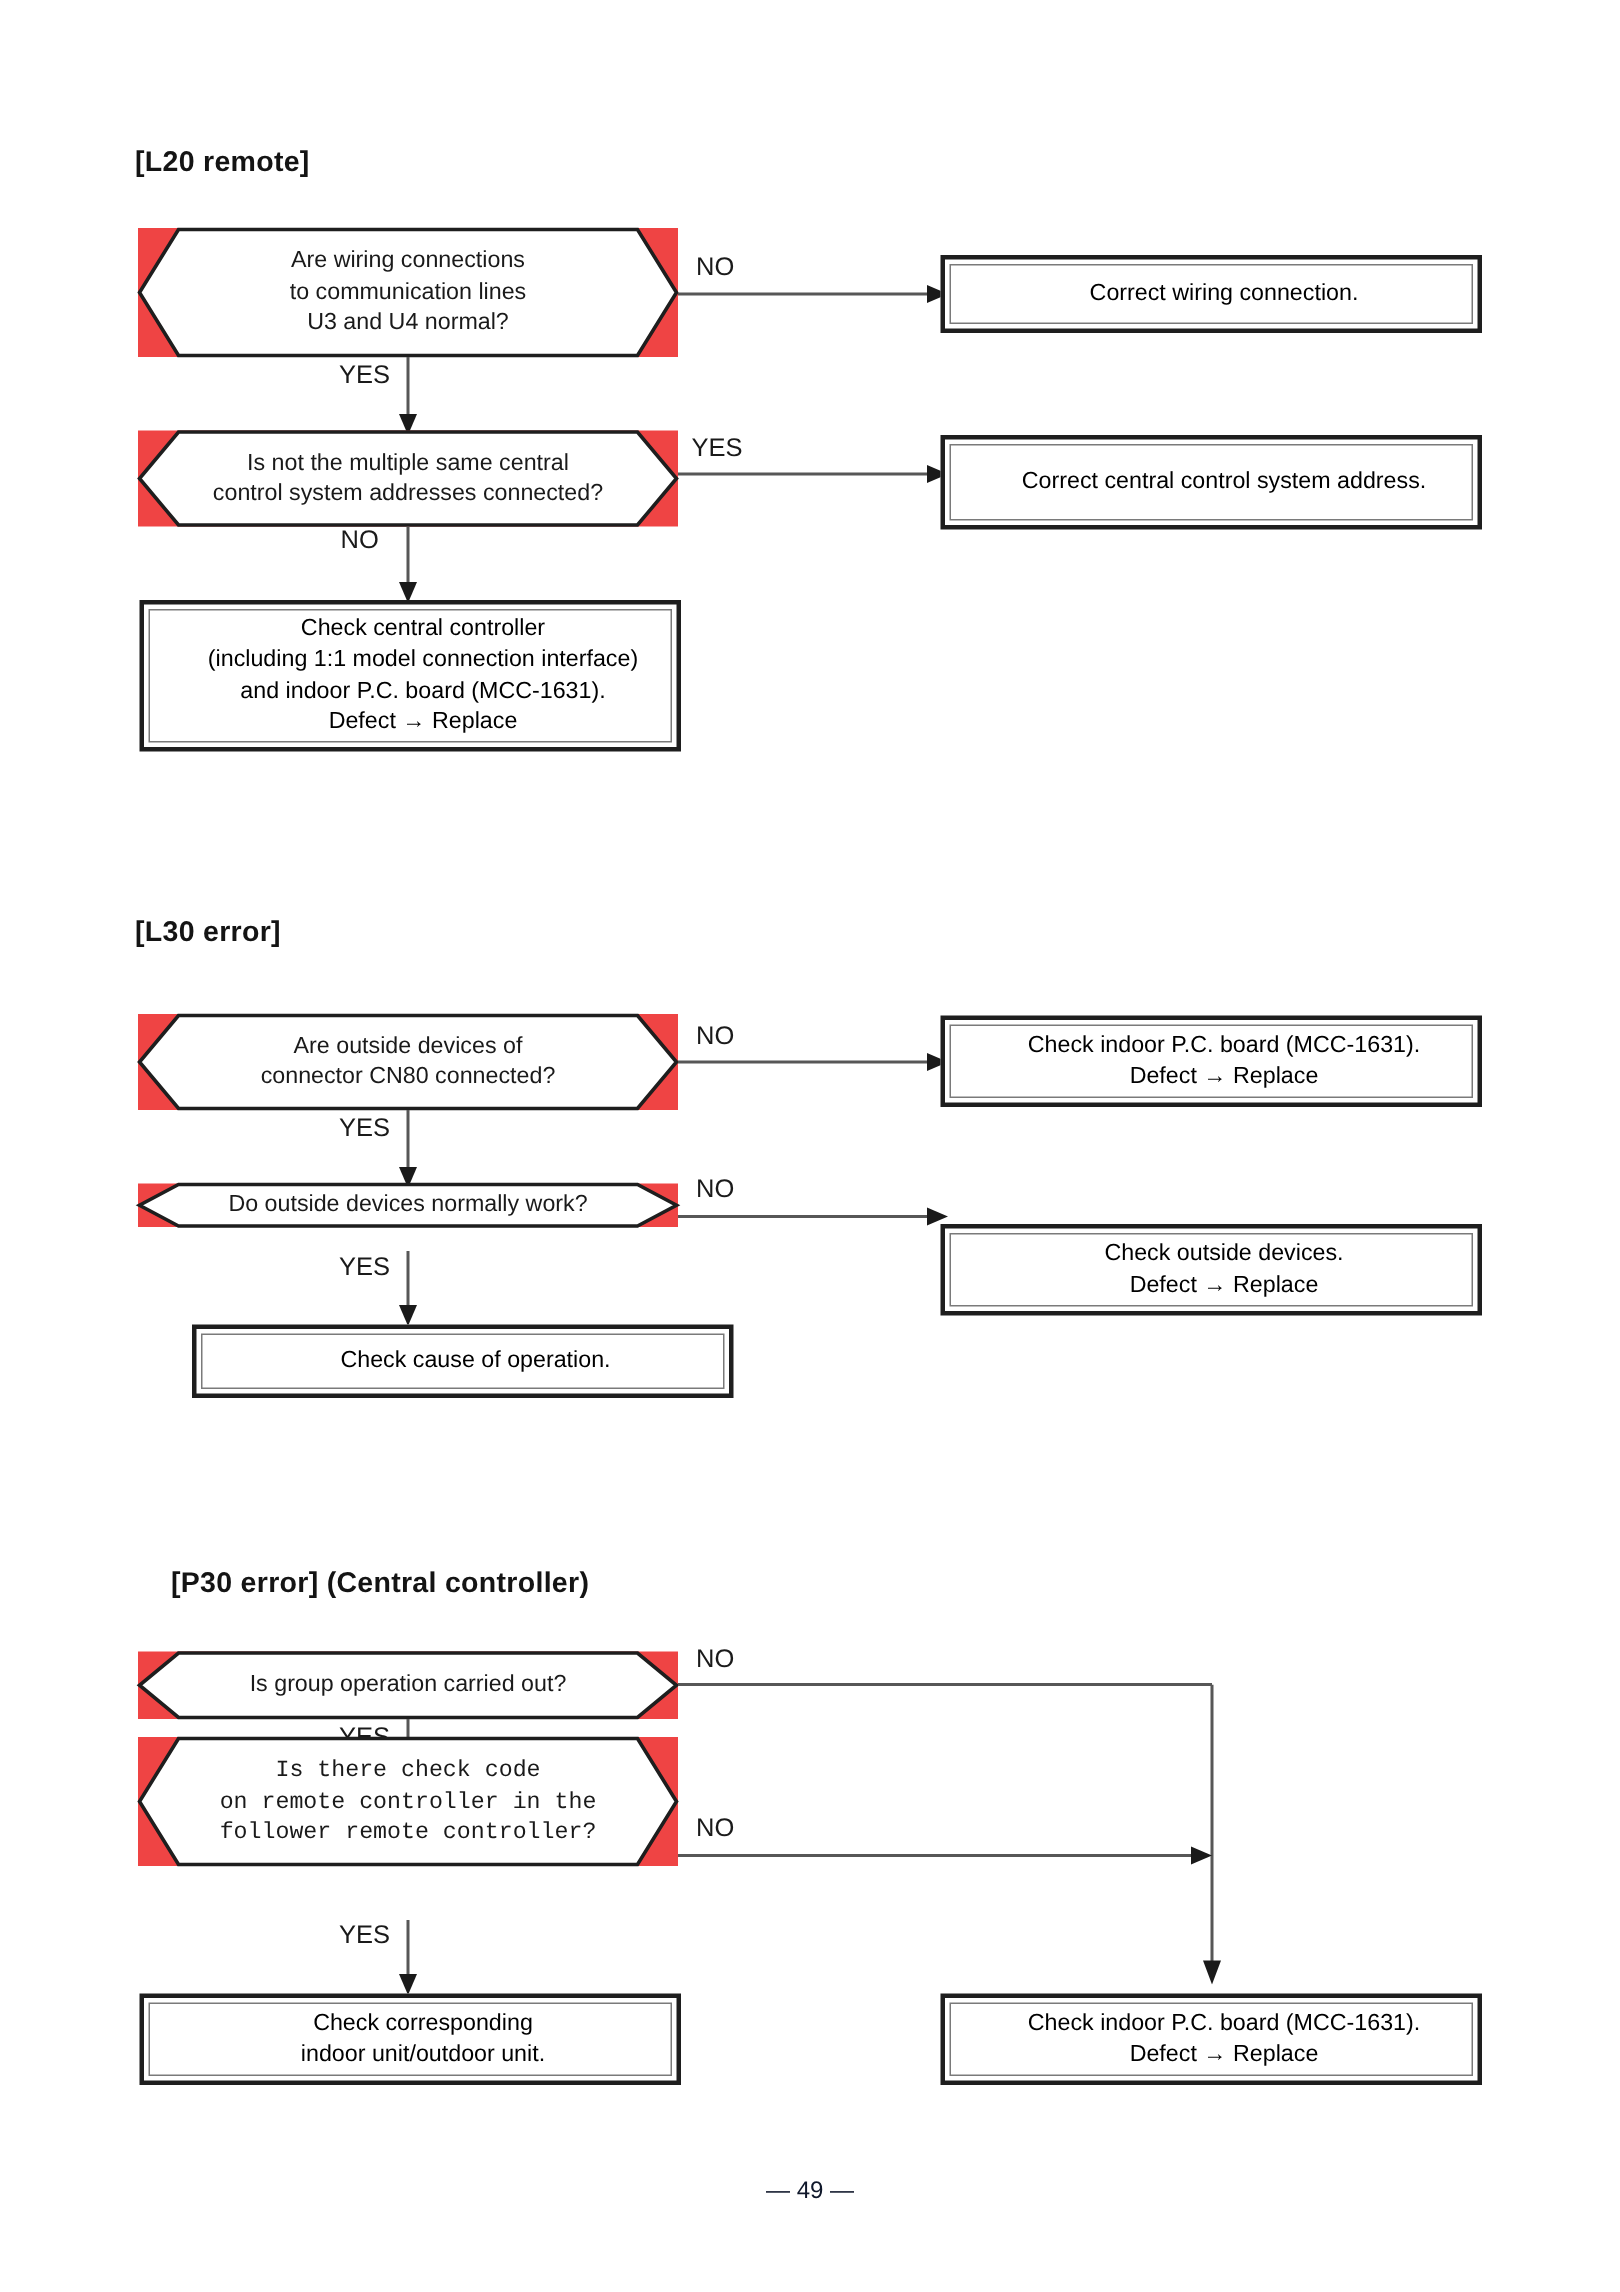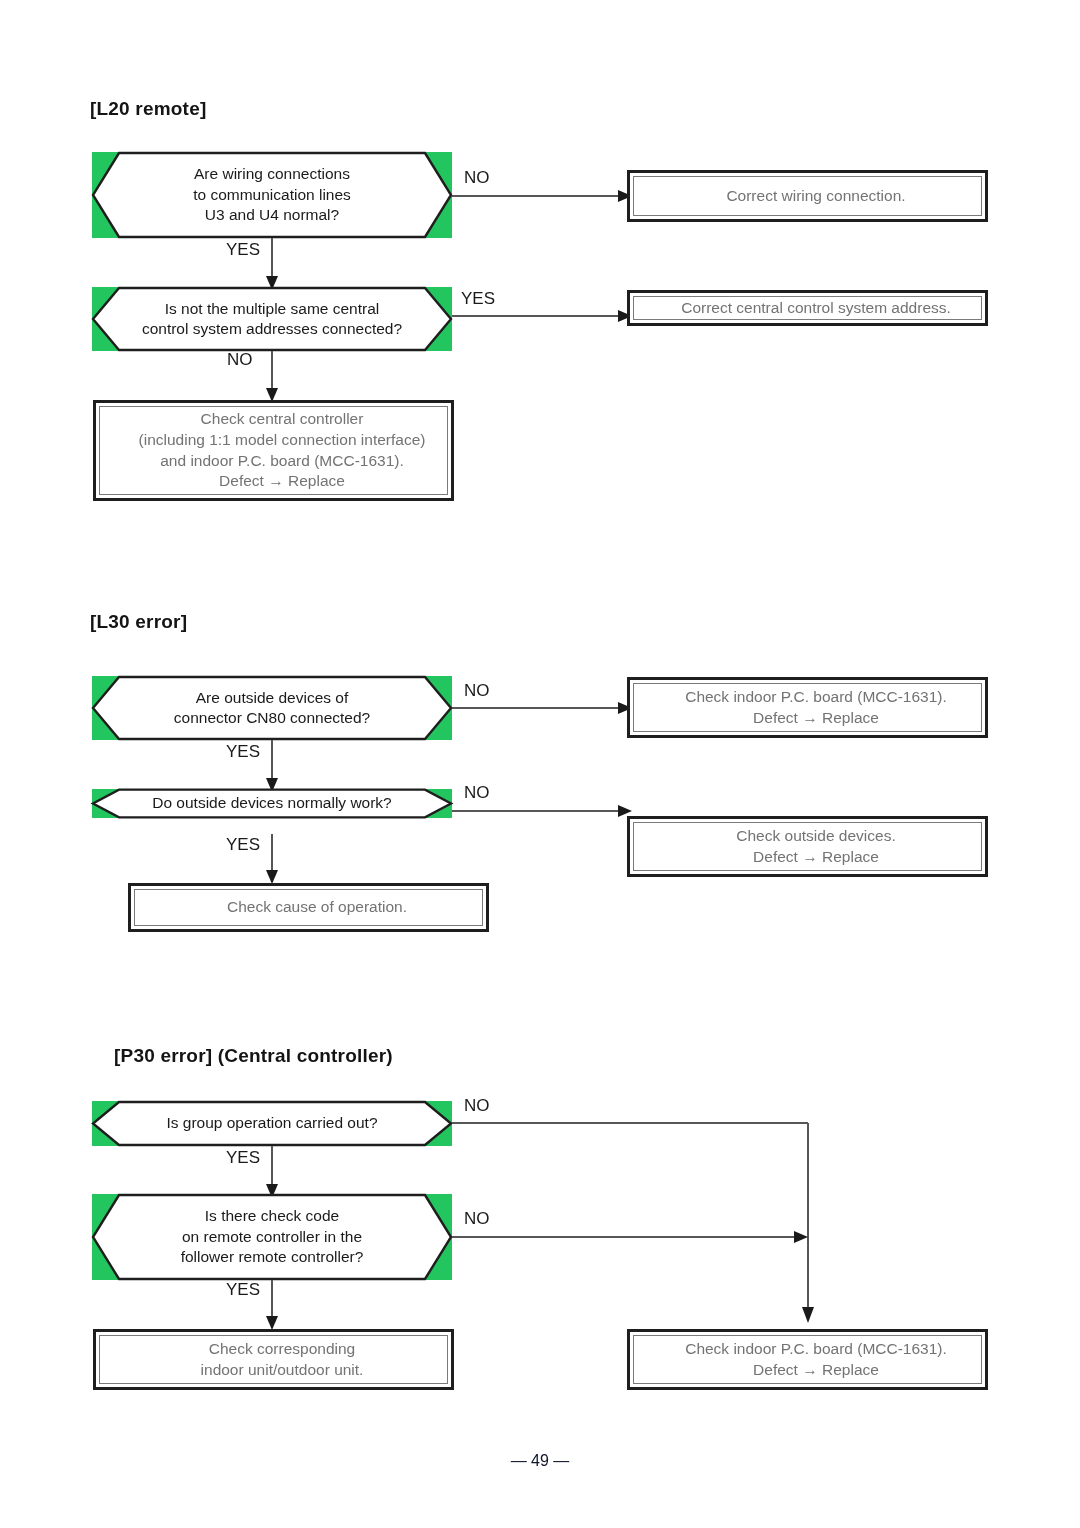--- a/index.html
+++ b/index.html
@@ -28,21 +28,21 @@
     font-weight: bold;
     letter-spacing: 0.2px;
     white-space: nowrap;
     color: #141414;
   }
 
   
   .hex {
     position: absolute;
     box-sizing: border-box;
-    background: #22c55e;
+    background: #ef4444;
     display: flex;
     align-items: center;
     justify-content: center;
     text-align: center;
     font-size: 15.5px;
     line-height: 1.32;
     color: #1a1a1a;
   }
   .hex svg {
     position: absolute;
@@ -70,21 +70,21 @@
     box-sizing: border-box;
     width: 100%;
     height: 100%;
     border: 1px solid #7a7a7a;
     display: flex;
     align-items: center;
     justify-content: center;
     text-align: center;
     font-size: 15.5px;
     line-height: 1.34;
-    color: #737373;
+    color: #000000;
     white-space: pre-line;
     padding-left: 17px;
   }
 
   
   .conn {
     position: absolute;
     overflow: visible;
   }
   .conn line, .conn path, .conn polyline {
@@ -159,21 +159,21 @@
   </div>
 
   <div class="conn" style="left:452px; top:306px; width:180px; height:20px;">
     <svg width="180" height="20" viewBox="0 0 180 20">
       <line x1="0" y1="10" x2="166" y2="10"></line>
       <polygon points="166,4 180,10 166,16"></polygon>
     </svg>
   </div>
   <div class="branch-label" style="left:461px; top:289px;">YES</div>
 
-  <div class="pbox" style="left:627px; top:290px; width:361px; height:36px;">
+  <div class="pbox" style="left:627px; top:290px; width:361px; height:63px;">
     <div class="pbox-inner">Correct central control system address.</div>
   </div>
 
   <div class="conn" style="left:262px; top:351px; width:20px; height:51px;">
     <svg width="20" height="51" viewBox="0 0 20 51">
       <line x1="10" y1="0" x2="10" y2="39"></line>
       <polygon points="4,37 16,37 10,51"></polygon>
     </svg>
   </div>
   <div class="branch-label" style="left:227px; top:350px;">NO</div>
@@ -272,21 +272,21 @@
   </div>
 
   <div class="conn" style="left:262px; top:1146px; width:20px; height:52px;">
     <svg width="20" height="52" viewBox="0 0 20 52">
       <line x1="10" y1="0" x2="10" y2="40"></line>
       <polygon points="4,38 16,38 10,52"></polygon>
     </svg>
   </div>
   <div class="branch-label" style="left:226px; top:1148px;">YES</div>
 
-  <div class="hex" style="left:92px; top:1194px; width:360px; height:86px;">
+  <div class="hex" style="left:92px; top:1158px; width:360px; height:86px;font-family:Liberation Mono, monospace;">
     <svg viewBox="0 0 360 86" preserveAspectRatio="none">
       <polygon points="27,1 333,1 359,43 333,85 27,85 1,43" fill="#ffffff" stroke="#1e1e1e" stroke-width="2.4" vector-effect="non-scaling-stroke"></polygon>
     </svg>
     <div class="hex-label">Is there check code
 on remote controller in the
 follower remote controller?</div>
   </div>
 
   <div class="conn" style="left:452px; top:1227px; width:360px; height:20px;">
     <svg width="360" height="20" viewBox="0 0 360 20">

